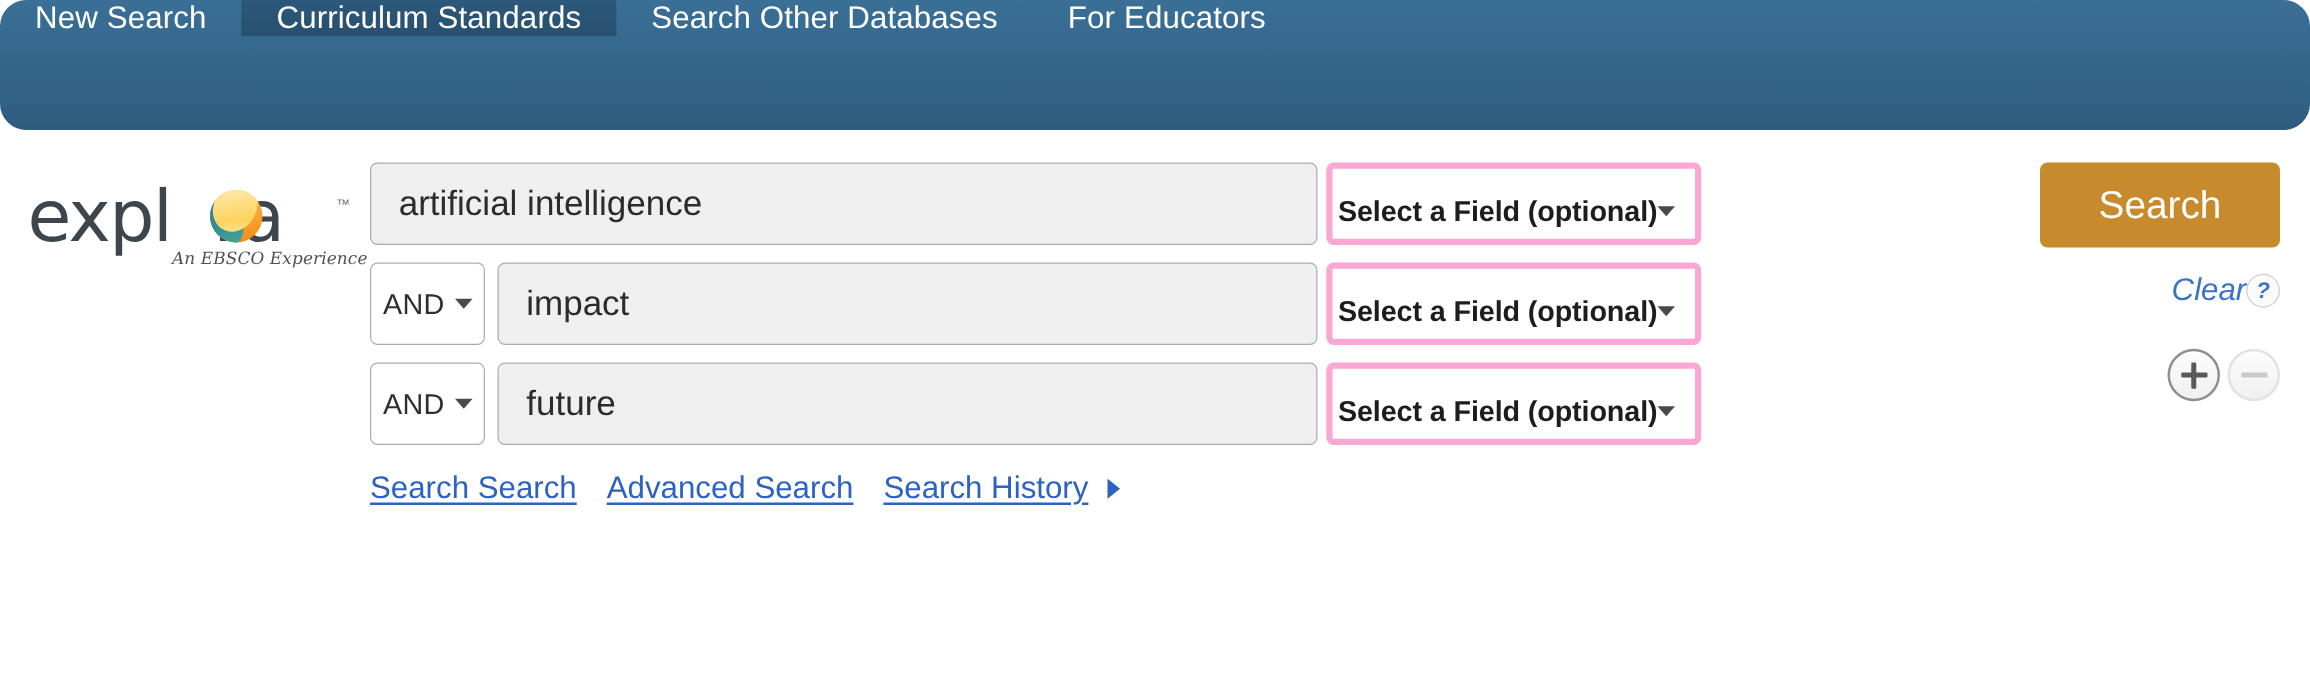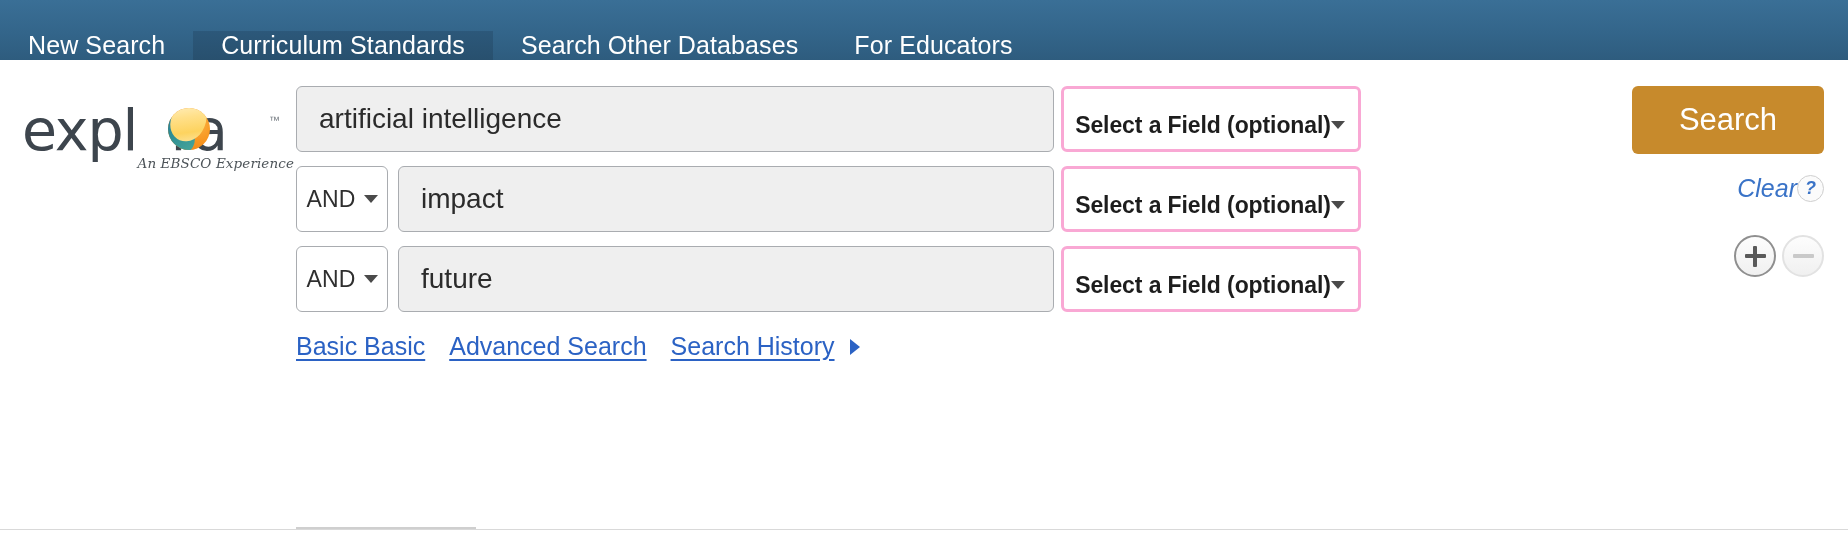--- a/index.html
+++ b/index.html
@@ -10,25 +10,26 @@
   body {
     width: 1848px;
     height: 552px;
     font-family: "Liberation Sans", sans-serif;
     -webkit-font-smoothing: antialiased;
     overflow: hidden;
   }
 
   
   .topnav {
-    height: 60px;
+    height: 104px;
     background: linear-gradient(to bottom, #3a6f96 0%, #33658a 55%, #2e5c7e 100%);
     display: flex;
-    align-items: flex-end;
-    box-sizing: border-box;
+    align-items: flex-start;
+    box-sizing: border-box;
+    border-radius: 21px;
   }
   .nav-item {
     display: flex;
     align-items: center;
     padding: 0 28px;
     color: #ffffff;
     font-size: 25px;
     letter-spacing: 0.1px;
     white-space: nowrap;
     cursor: pointer;
@@ -181,26 +182,26 @@
     overflow: hidden;
   }
   .term-input.wide { width: 758px; flex: 0 0 758px; }
   .term-input.narrow { width: 656px; flex: 0 0 656px; }
 
   .field-select {
     width: 300px;
     flex: 0 0 300px;
     height: 66px;
     margin-left: 7px;
-    border: 3px solid #f9a8d4;
+    border: 5px solid #f9a8d4;
     border-radius: 6px;
     background: #ffffff;
     display: flex;
     align-items: center;
-    justify-content: center;
+    justify-content: flex-end;
     padding: 12px 16px 0 14px;
     box-sizing: border-box;
     cursor: pointer;
   }
   .field-select .lbl {
     font-size: 23px;
     font-weight: bold;
     color: #1d1d1d;
     letter-spacing: -0.1px;
     white-space: nowrap;
@@ -428,21 +429,21 @@
         </span>
         <span class="pm-btn rem">
           <span class="bar-h"></span>
         </span>
       </div>
     </div>
 
   </div>
 
   <div class="links-row">
-    <span class="slink">Basic Basic</span>
+    <span class="slink">Search Search</span>
     <span class="slink">Advanced Search</span>
     <span class="history-wrap">
       <span class="slink">Search History</span>
       <span class="caret-right"></span>
     </span>
   </div>
 
   <div class="bottom-rule"></div>
   <div class="bottom-rule2"></div>
 </div>

